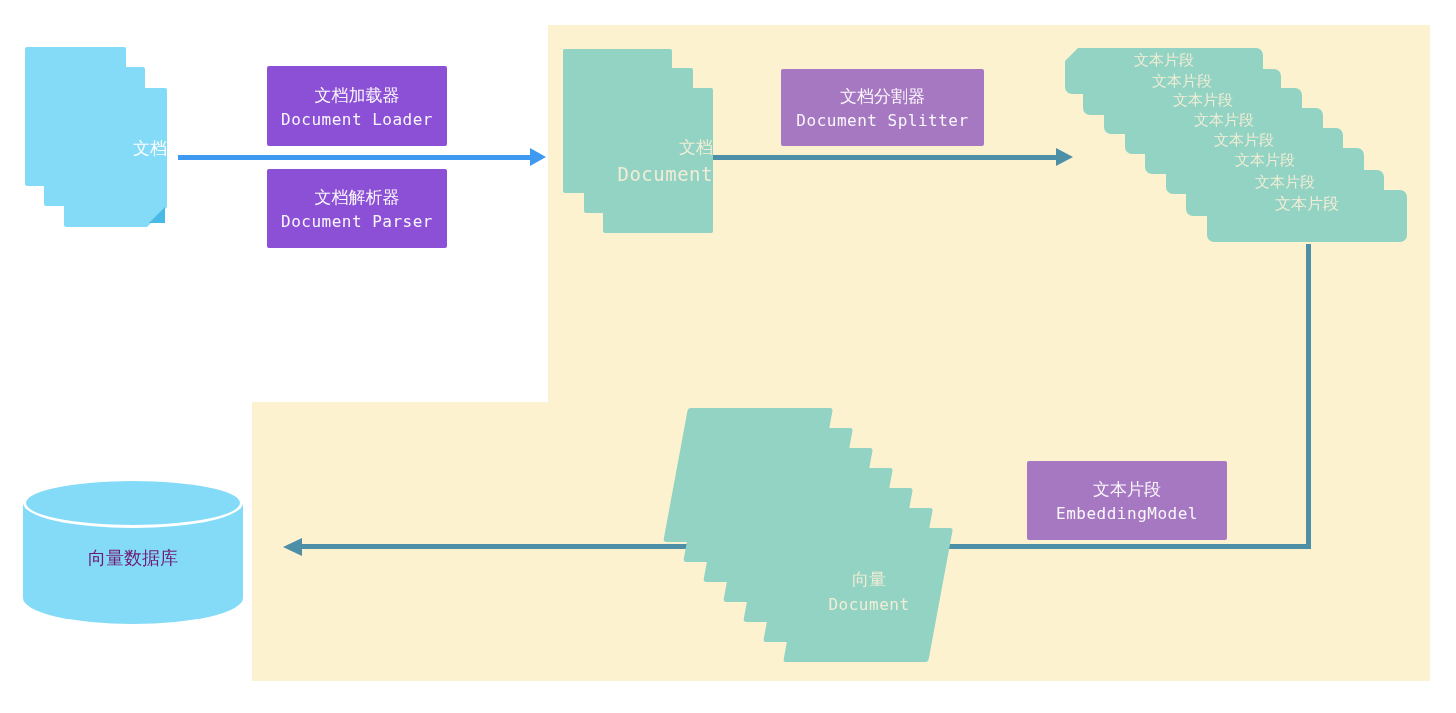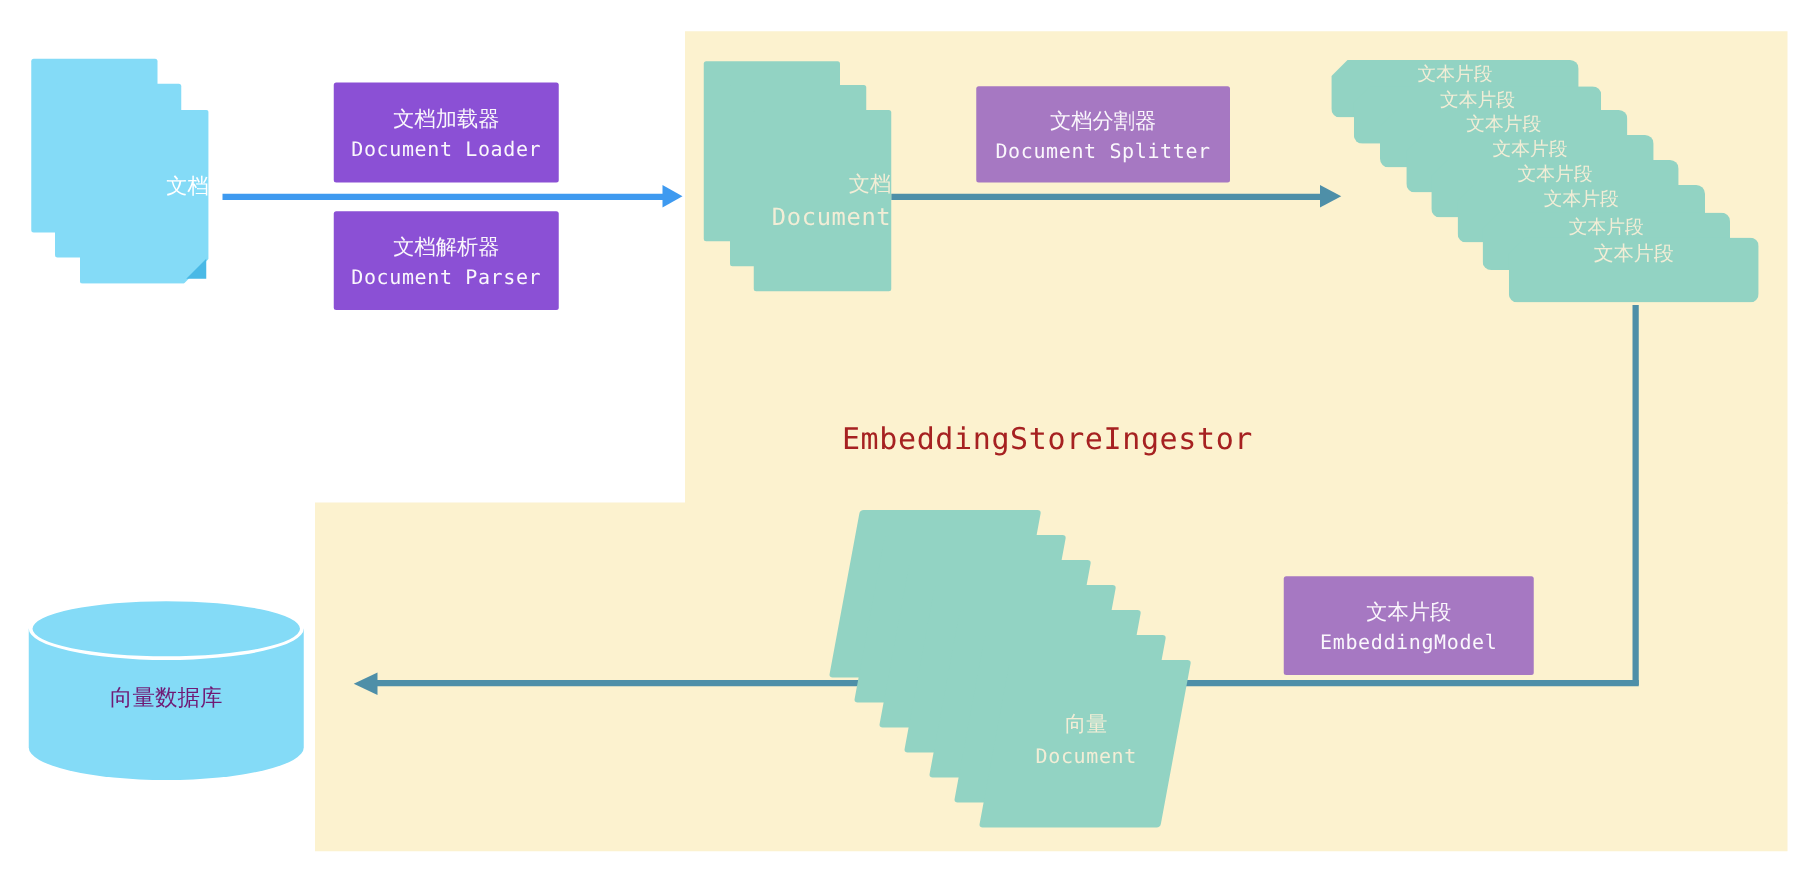--- a/index.html
+++ b/index.html
@@ -84,21 +84,20 @@
   .white{color:#ffffff;}
 </style>
 </head>
 <body>
 
 <div class="canvas">
 
   <div class="panel" style="left:548px;top:25px;width:882px;height:378px;"></div>
   <div class="panel" style="left:252px;top:402px;width:1178px;height:279px;"></div>
 
-  <div class="title">EmbeddingStoreIngestor</div>
 
   <div class="hline line-blue" style="left:178px;top:155px;width:354px;"></div>
   <div class="arrhead arr-right-blue" style="left:530px;top:148px;"></div>
 
   <div class="hline line-teal" style="left:713px;top:155px;width:343px;"></div>
   <div class="arrhead arr-right-teal" style="left:1056px;top:148px;"></div>
 
   <div class="vline line-teal" style="left:1306px;top:244px;height:304px;"></div>
   <div class="hline line-teal" style="left:300px;top:544px;width:1011px;"></div>
   <div class="arrhead arr-left-teal" style="left:283px;top:538px;"></div>

